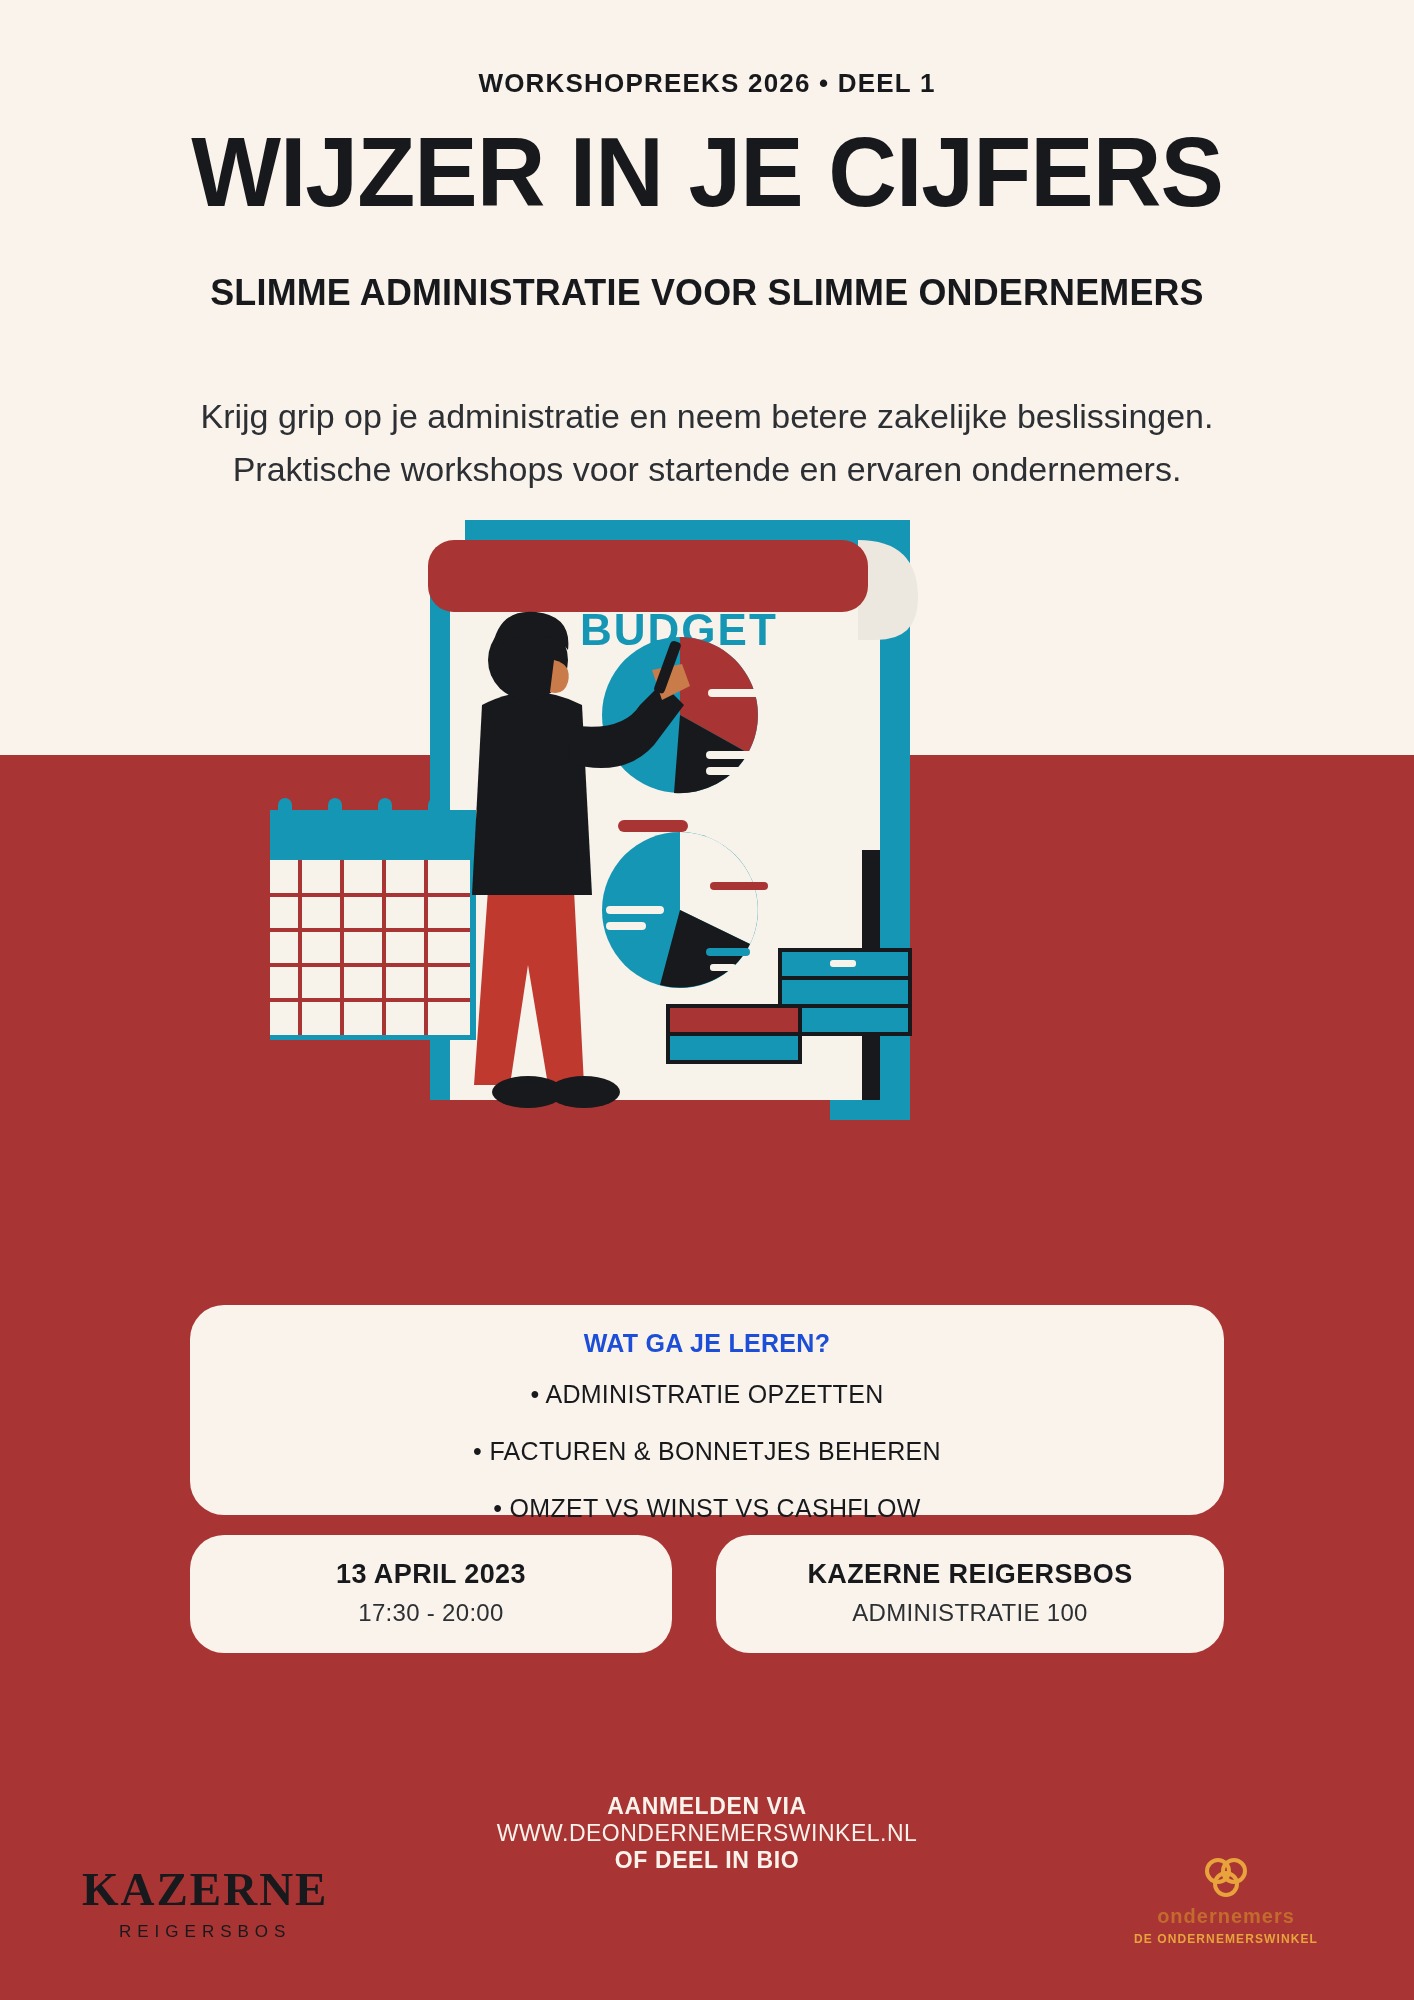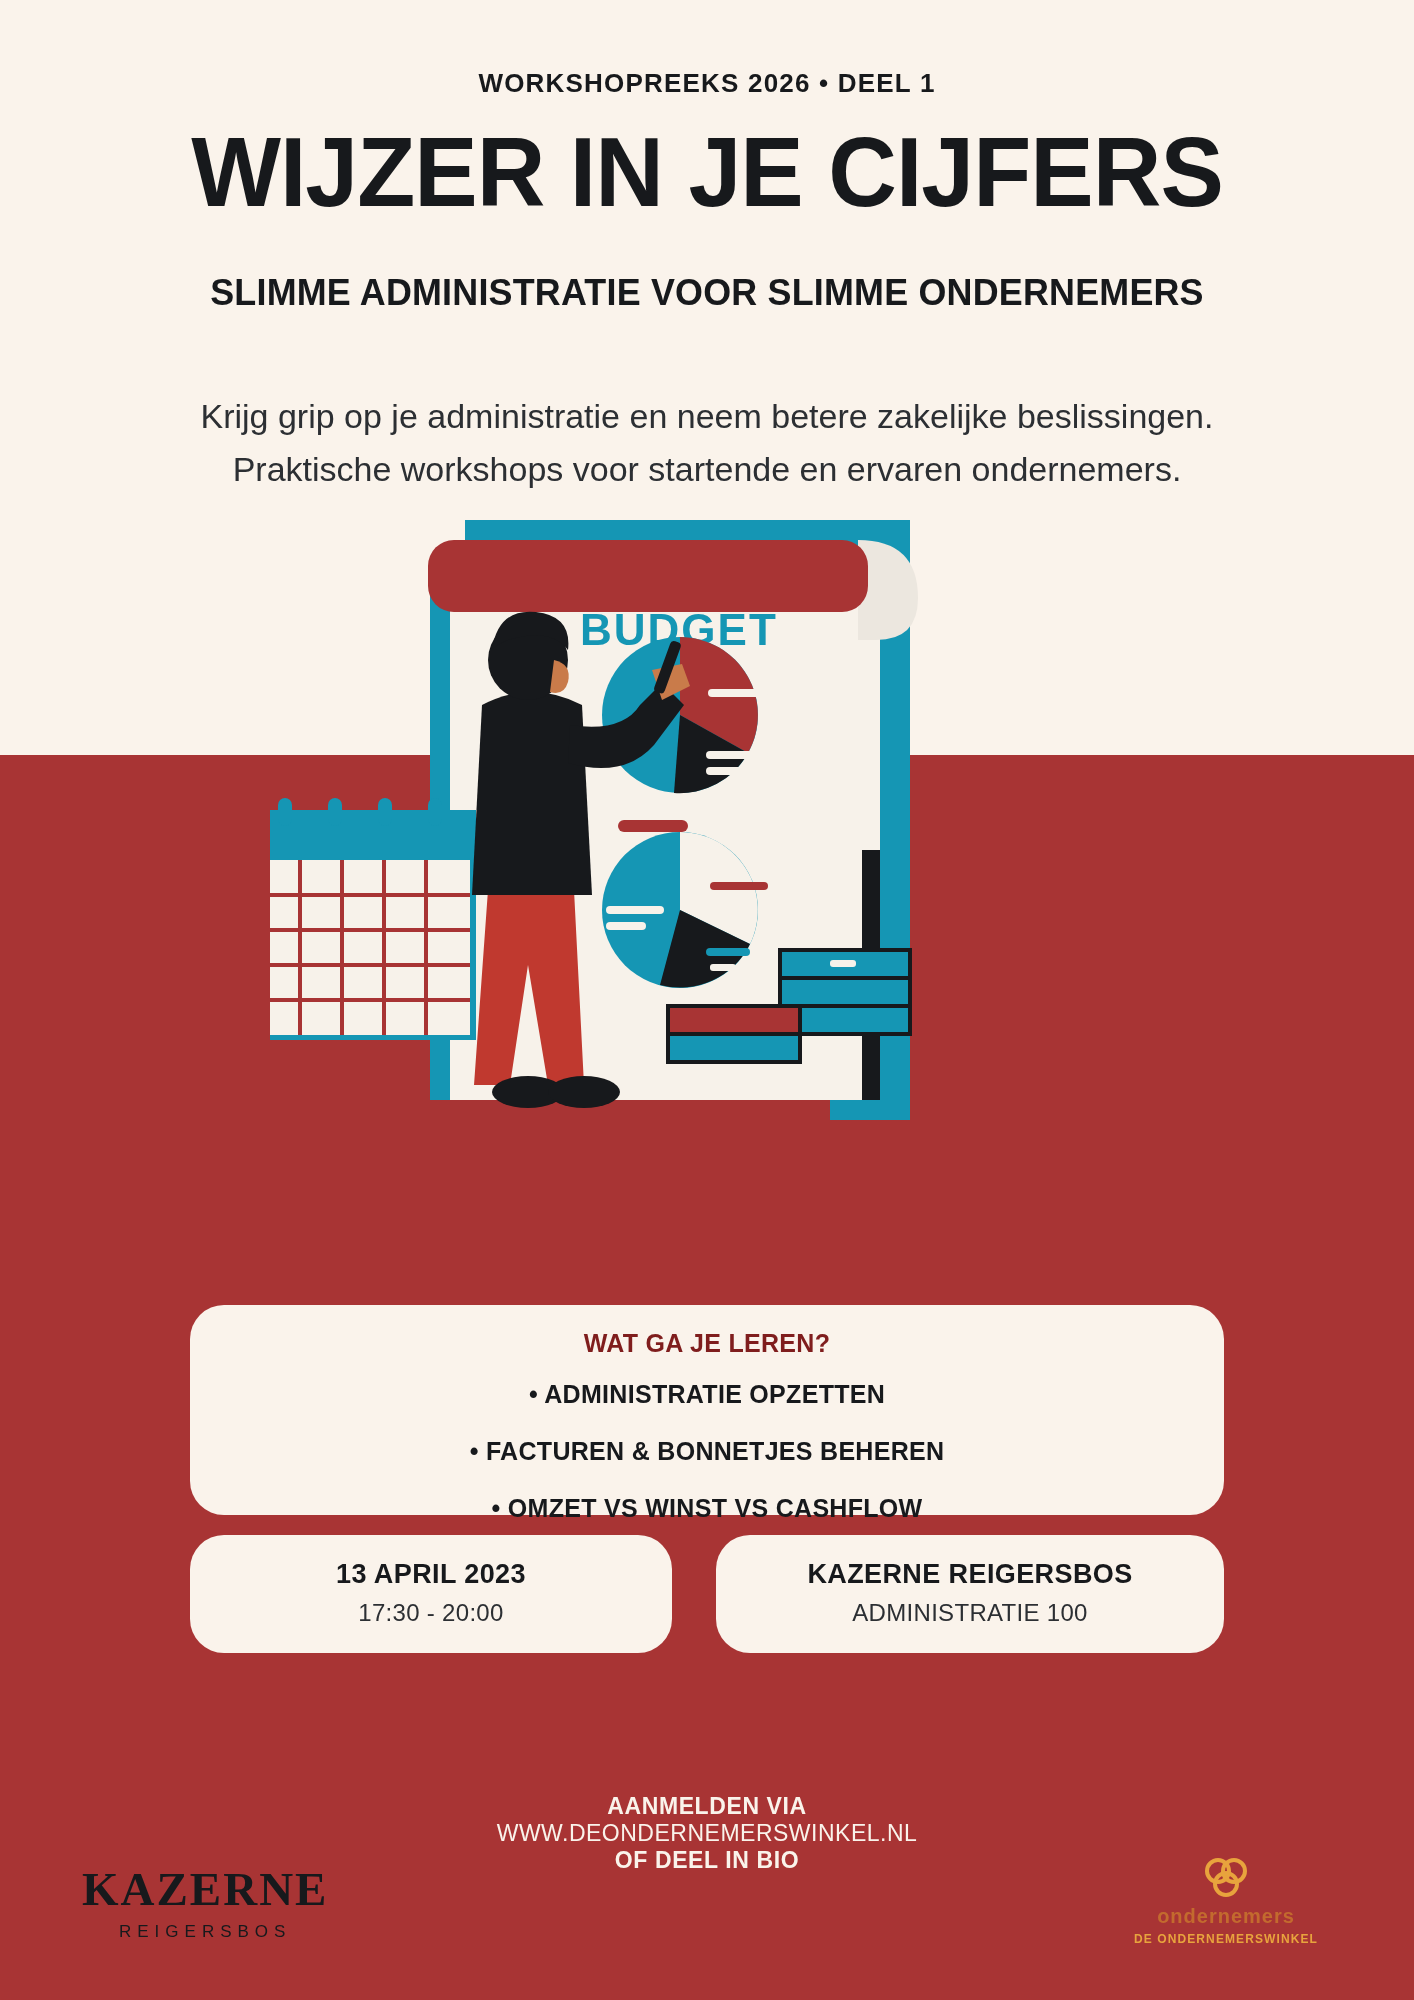--- a/index.html
+++ b/index.html
@@ -91,27 +91,27 @@
     left: 190px;
     top: 1305px;
     width: 1034px;
     height: 210px;
     padding-top: 24px;
     text-align: center;
   }
   .card-title {
     font-size: 25px;
     font-weight: 700;
-    color: #7f1d1d;
+    color: #1d4ed8;
     letter-spacing: 0.3px;
     margin-bottom: 10px;
   }
   .card-li {
     font-size: 25px;
-    font-weight: 700;
+    font-weight: 400;
     color: #17191c;
     letter-spacing: 0.3px;
     line-height: 1.68;
     margin-top: 15px;
   }
   .card-date {
     left: 190px;
     top: 1535px;
     width: 482px;
     height: 118px;

